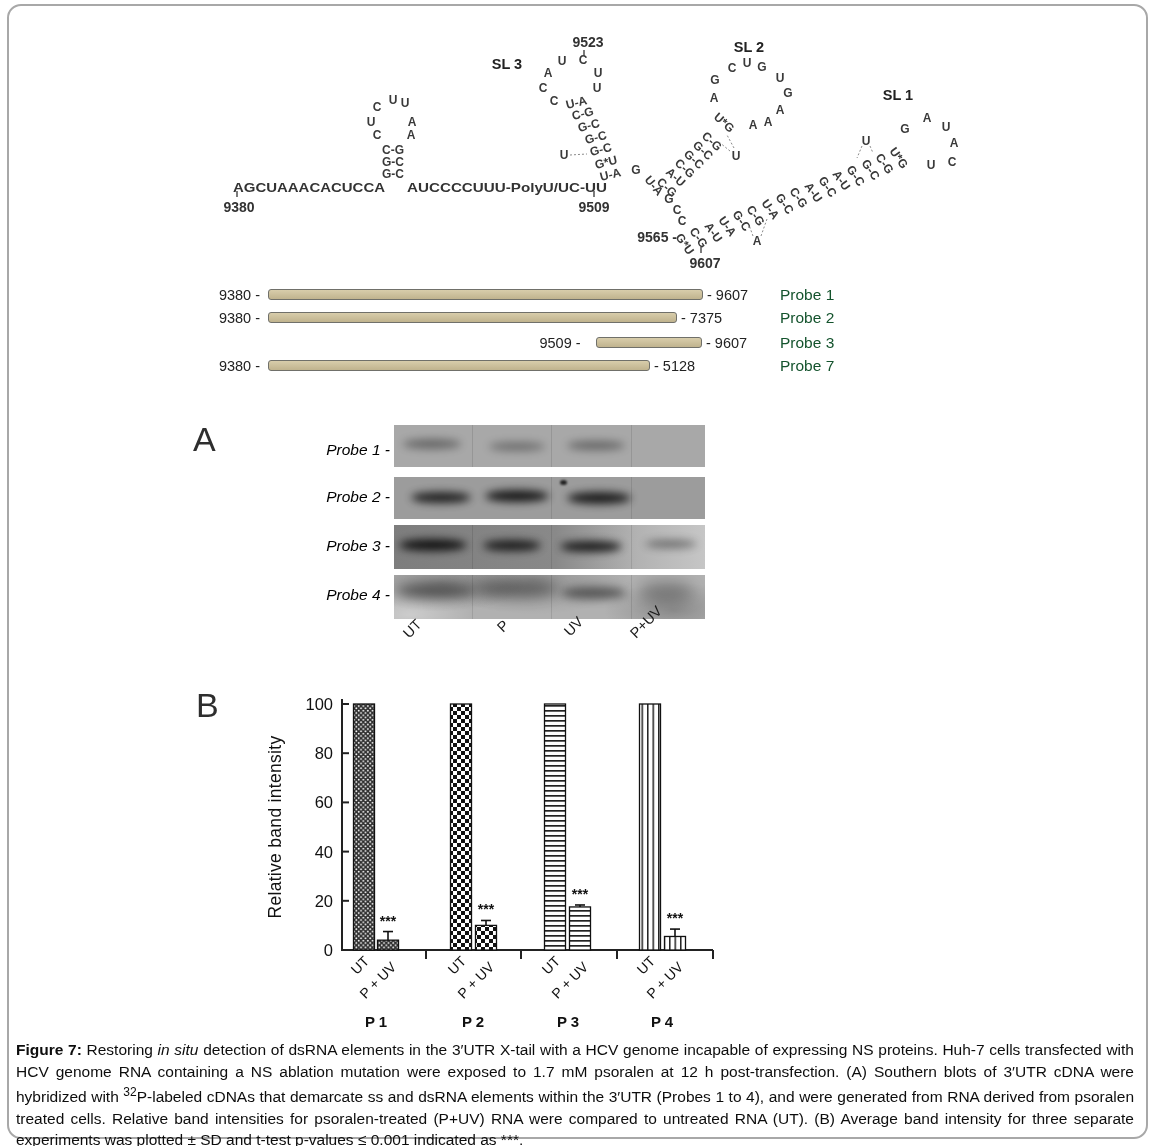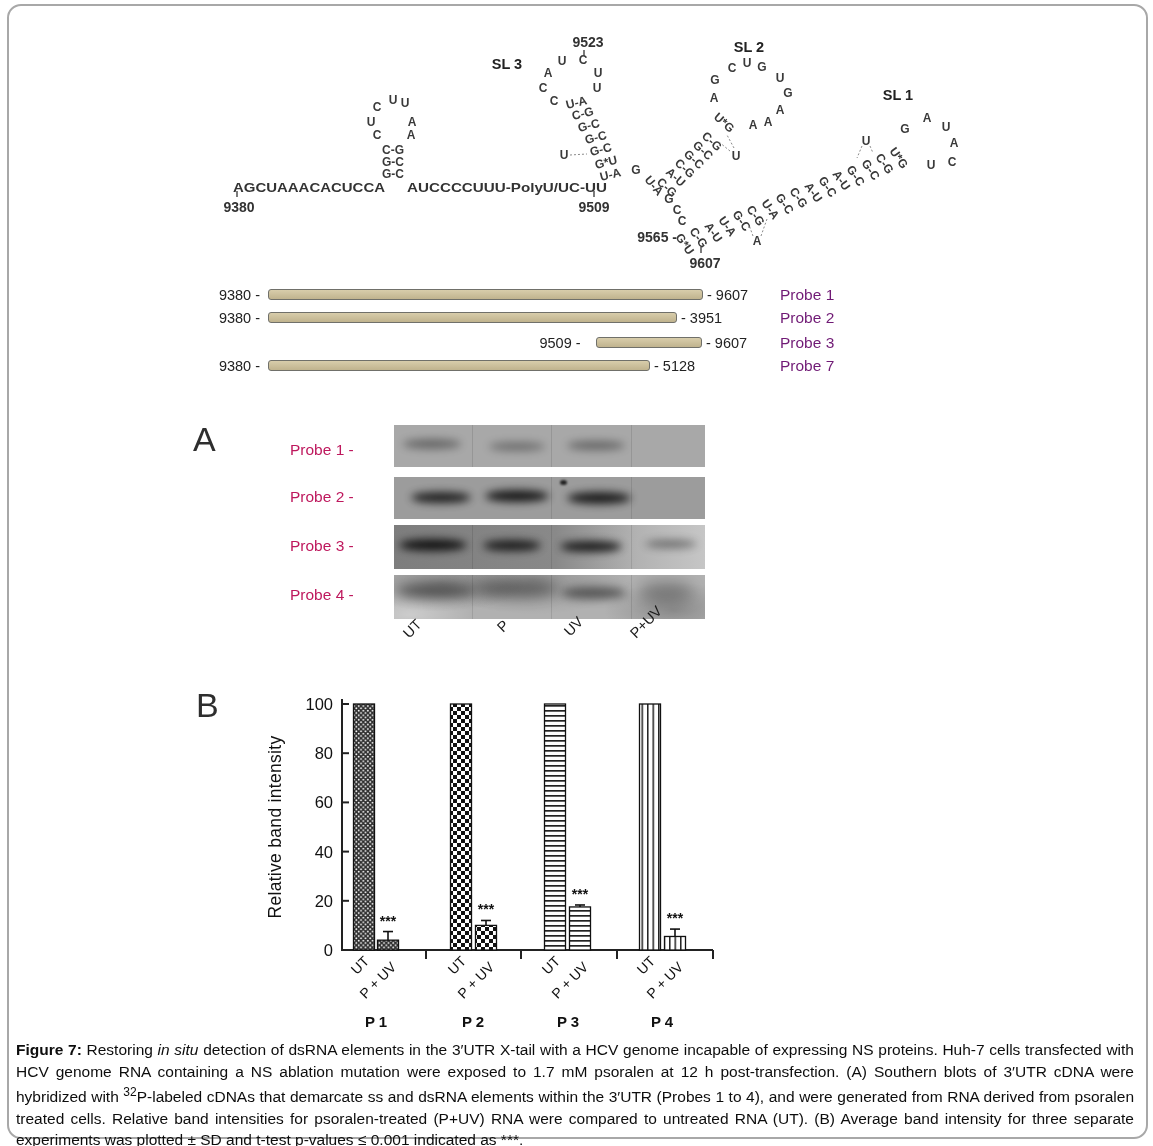--- a/index.html
+++ b/index.html
@@ -9,23 +9,23 @@
   .nt{font:600 12px "Liberation Sans",sans-serif;fill:#3a3a3a;}
   .seq{font:600 13px "Liberation Sans",sans-serif;fill:#333;}
   .sl-label{font:700 14.5px "Liberation Sans",sans-serif;fill:#222;}
   .pos-label{font:600 14px "Liberation Sans",sans-serif;fill:#333;}
   .tickline{stroke:#444;stroke-width:1.4;}
   .bond{stroke:#8a8a8a;stroke-width:1;stroke-dasharray:2,2;fill:none;}
   .panel-letter{position:absolute;font-size:34px;color:#2e2e2e;font-weight:400;}
   
   .p-lab{position:absolute;font-size:14.5px;color:#222;height:18px;line-height:18px;white-space:nowrap;}
   .p-bar{position:absolute;height:11px;background:linear-gradient(#d8cdab,#c0b38e);border:1px solid #70706a;border-radius:3px;box-sizing:border-box;}
-  .p-name{position:absolute;font-size:15.5px;color:#701a75;height:18px;line-height:18px;}
-  
-  .blot-label{position:absolute;width:100px;font-size:15.5px;color:#be185d;height:20px;line-height:20px;}
+  .p-name{position:absolute;font-size:15.5px;color:#14532d;height:18px;line-height:18px;}
+  
+  .blot-label{position:absolute;width:100px;text-align:right;font-size:15.5px;color:#000000;height:20px;line-height:20px;font-style:italic;}
   .strip{position:absolute;overflow:hidden;}
   .band{position:absolute;background:#0d0d0d;border-radius:50%;filter:blur(4px);}
   .seam{position:absolute;top:0;width:1px;height:100%;background:rgba(0,0,0,0.10);}
   .lane-label{position:absolute;font-size:14.5px;color:#1a1a1a;white-space:nowrap;transform:rotate(-45deg);transform-origin:0 100%;}
   
   .ax{stroke:#222;stroke-width:2;fill:none;}
   .ytick-txt{font:400 16.5px "Liberation Sans",sans-serif;fill:#111;}
   .ylab{font:400 17.5px "Liberation Sans",sans-serif;fill:#111;letter-spacing:.3px;}
   .xlab{font:400 14px "Liberation Sans",sans-serif;fill:#111;}
   .glab{font:700 15px "Liberation Sans",sans-serif;fill:#111;}
@@ -136,21 +136,21 @@
     <line x1="870" y1="146" x2="873" y2="153" class="bond"></line>
   </svg>
 
 <div id="probes" style="position:absolute;left:0;top:0;width:1153px;height:0;">
     <div class="p-lab" style="left: 188px; top: 286px; width: 72px; text-align: right; position: absolute;">9380 -</div>
     <div class="p-bar" style="left: 268px; top: 289px; width: 435px; position: absolute;"></div>
     <div class="p-lab" style="left: 707px; top: 286px; position: absolute;">- 9607</div>
     <div class="p-name" style="left: 780px; top: 286px; position: absolute;">Probe 1</div>
     <div class="p-lab" style="left: 188px; top: 309px; width: 72px; text-align: right; position: absolute;">9380 -</div>
     <div class="p-bar" style="left: 268px; top: 312px; width: 409px; position: absolute;"></div>
-    <div class="p-lab" style="left: 681px; top: 309px; position: absolute;">- 3951</div>
+    <div class="p-lab" style="left: 681px; top: 309px; position: absolute;">- 7375</div>
     <div class="p-name" style="left: 780px; top: 309px; position: absolute;">Probe 2</div>
     <div class="p-lab" style="left: 524px; top: 334px; width: 72px; text-align: center; position: absolute;">9509 -</div>
     <div class="p-bar" style="left: 596px; top: 337px; width: 106px; position: absolute;"></div>
     <div class="p-lab" style="left: 706px; top: 334px; position: absolute;">- 9607</div>
     <div class="p-name" style="left: 780px; top: 334px; position: absolute;">Probe 3</div>
     <div class="p-lab" style="left: 188px; top: 357px; width: 72px; text-align: right; position: absolute;">9380 -</div>
     <div class="p-bar" style="left: 268px; top: 360px; width: 382px; position: absolute;"></div>
     <div class="p-lab" style="left: 654px; top: 357px; position: absolute;">- 5128</div>
     <div class="p-name" style="left: 780px; top: 357px; position: absolute;">Probe 7</div>
   </div>

